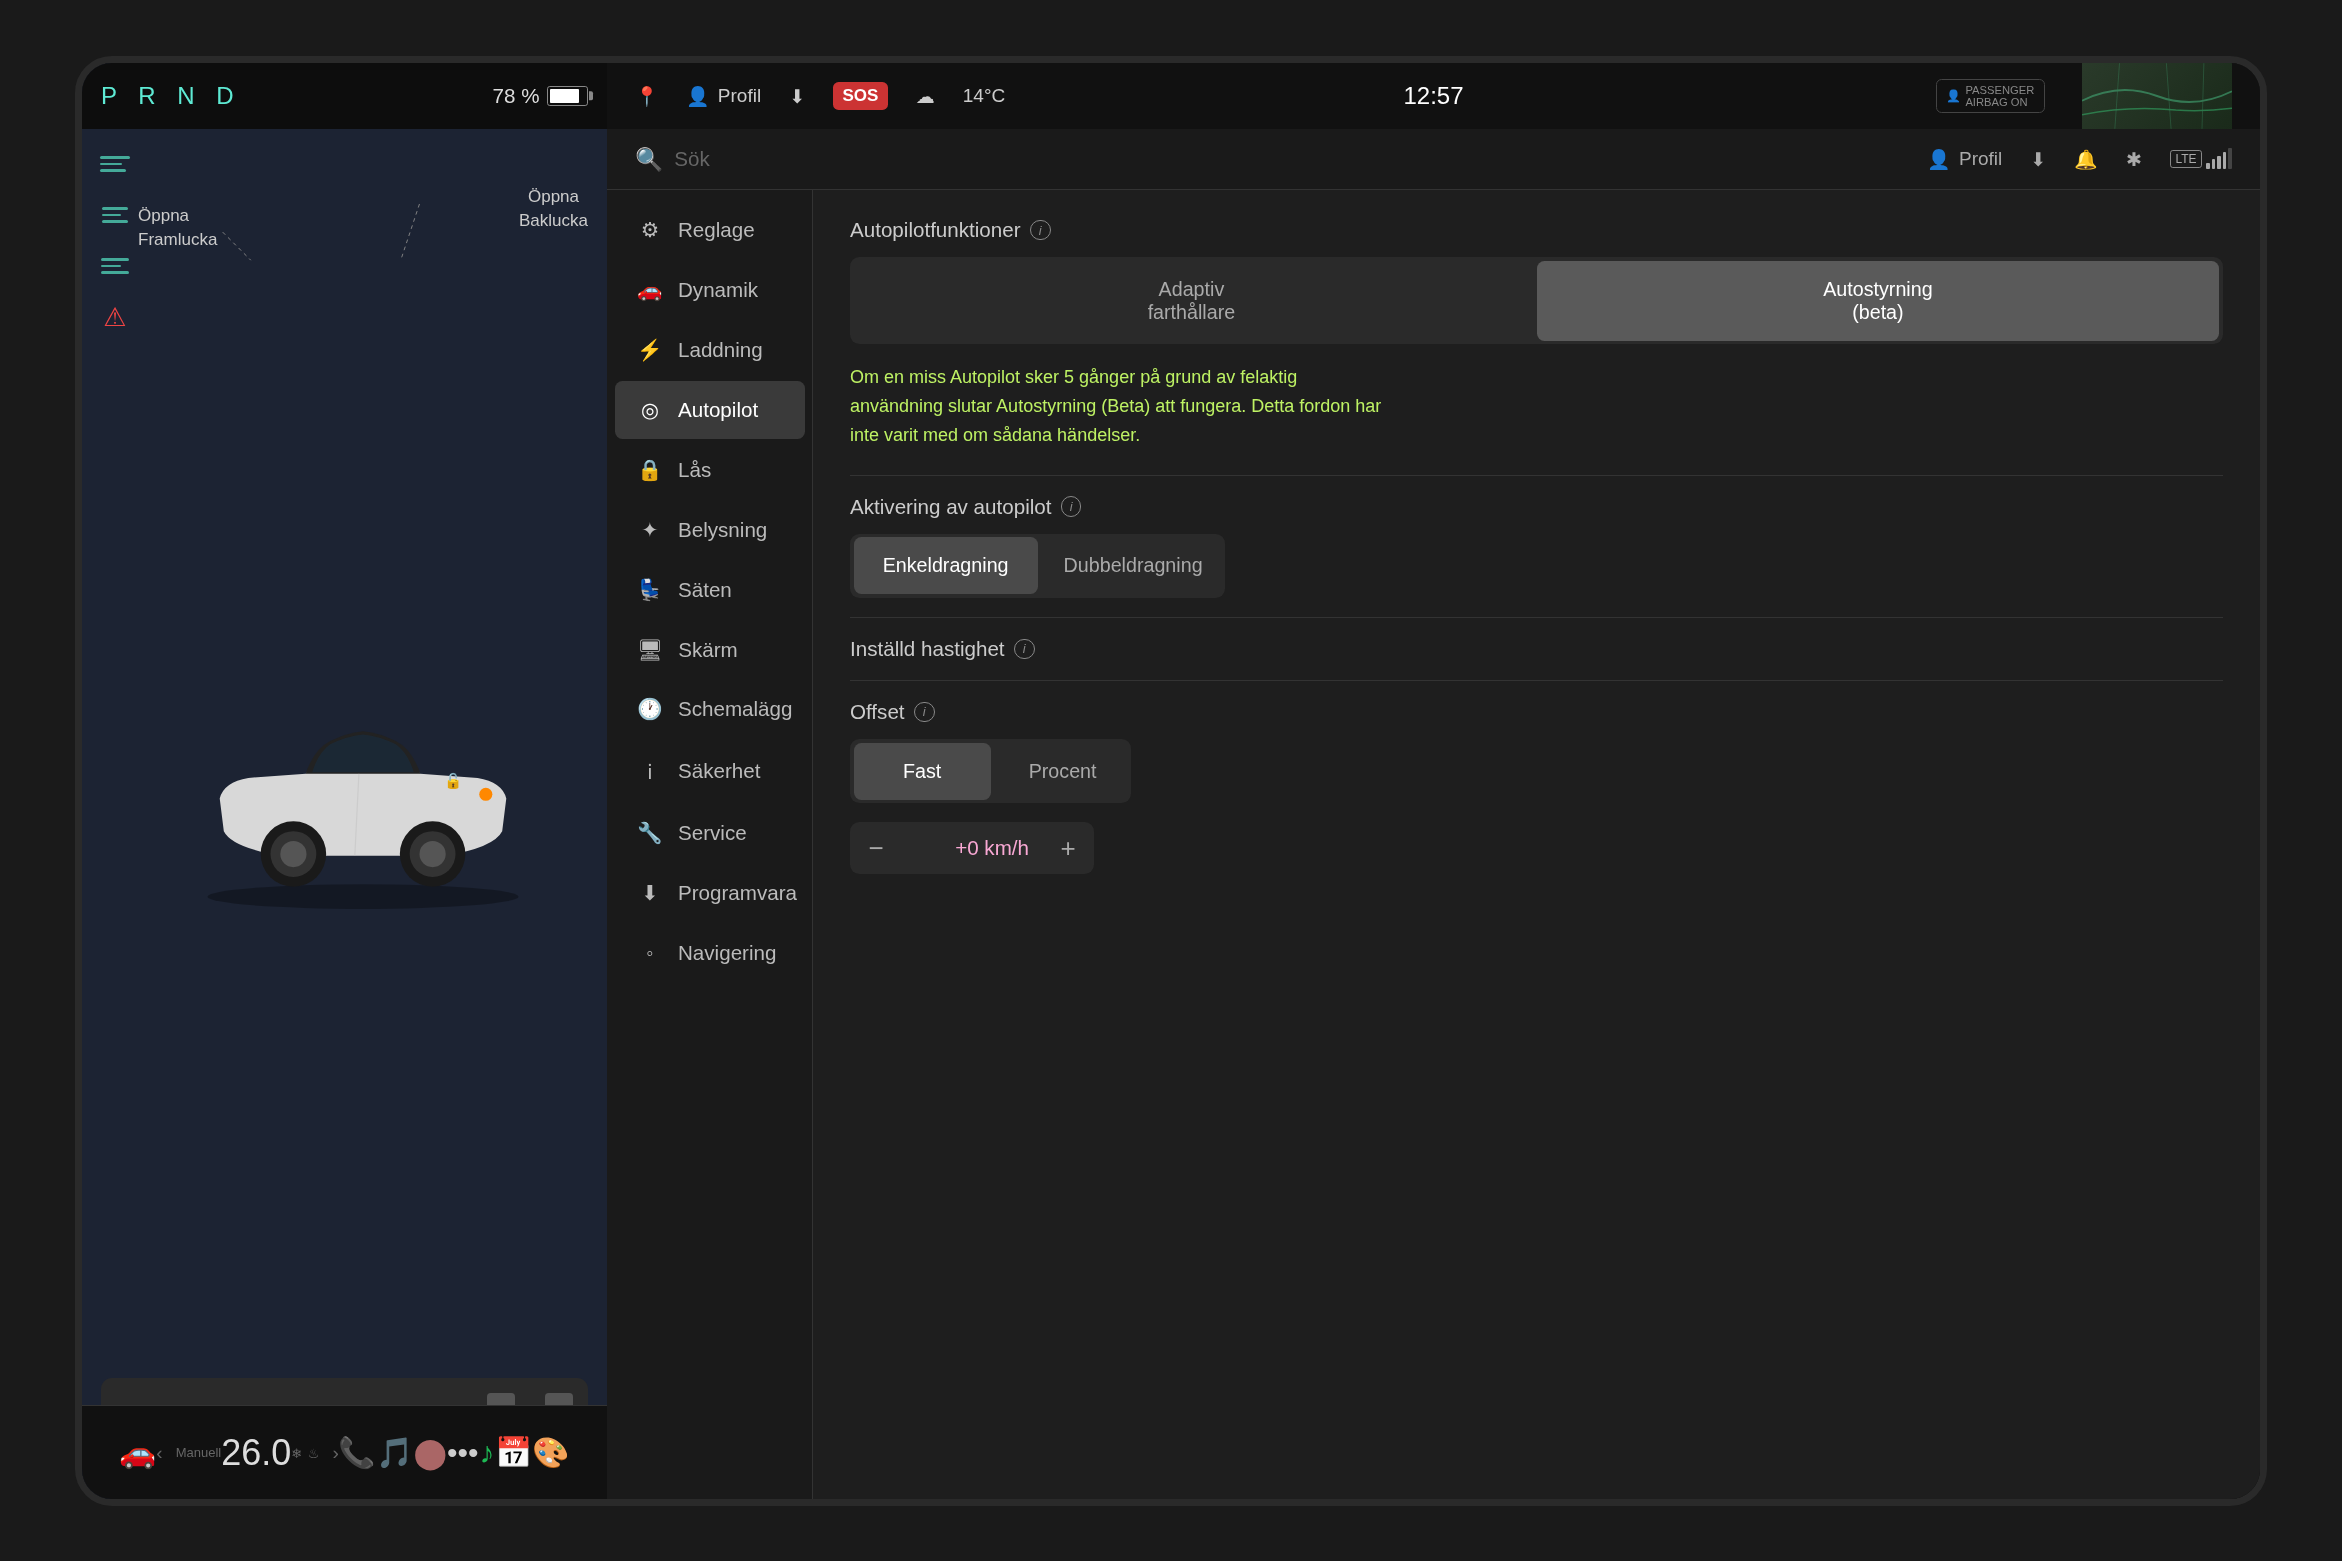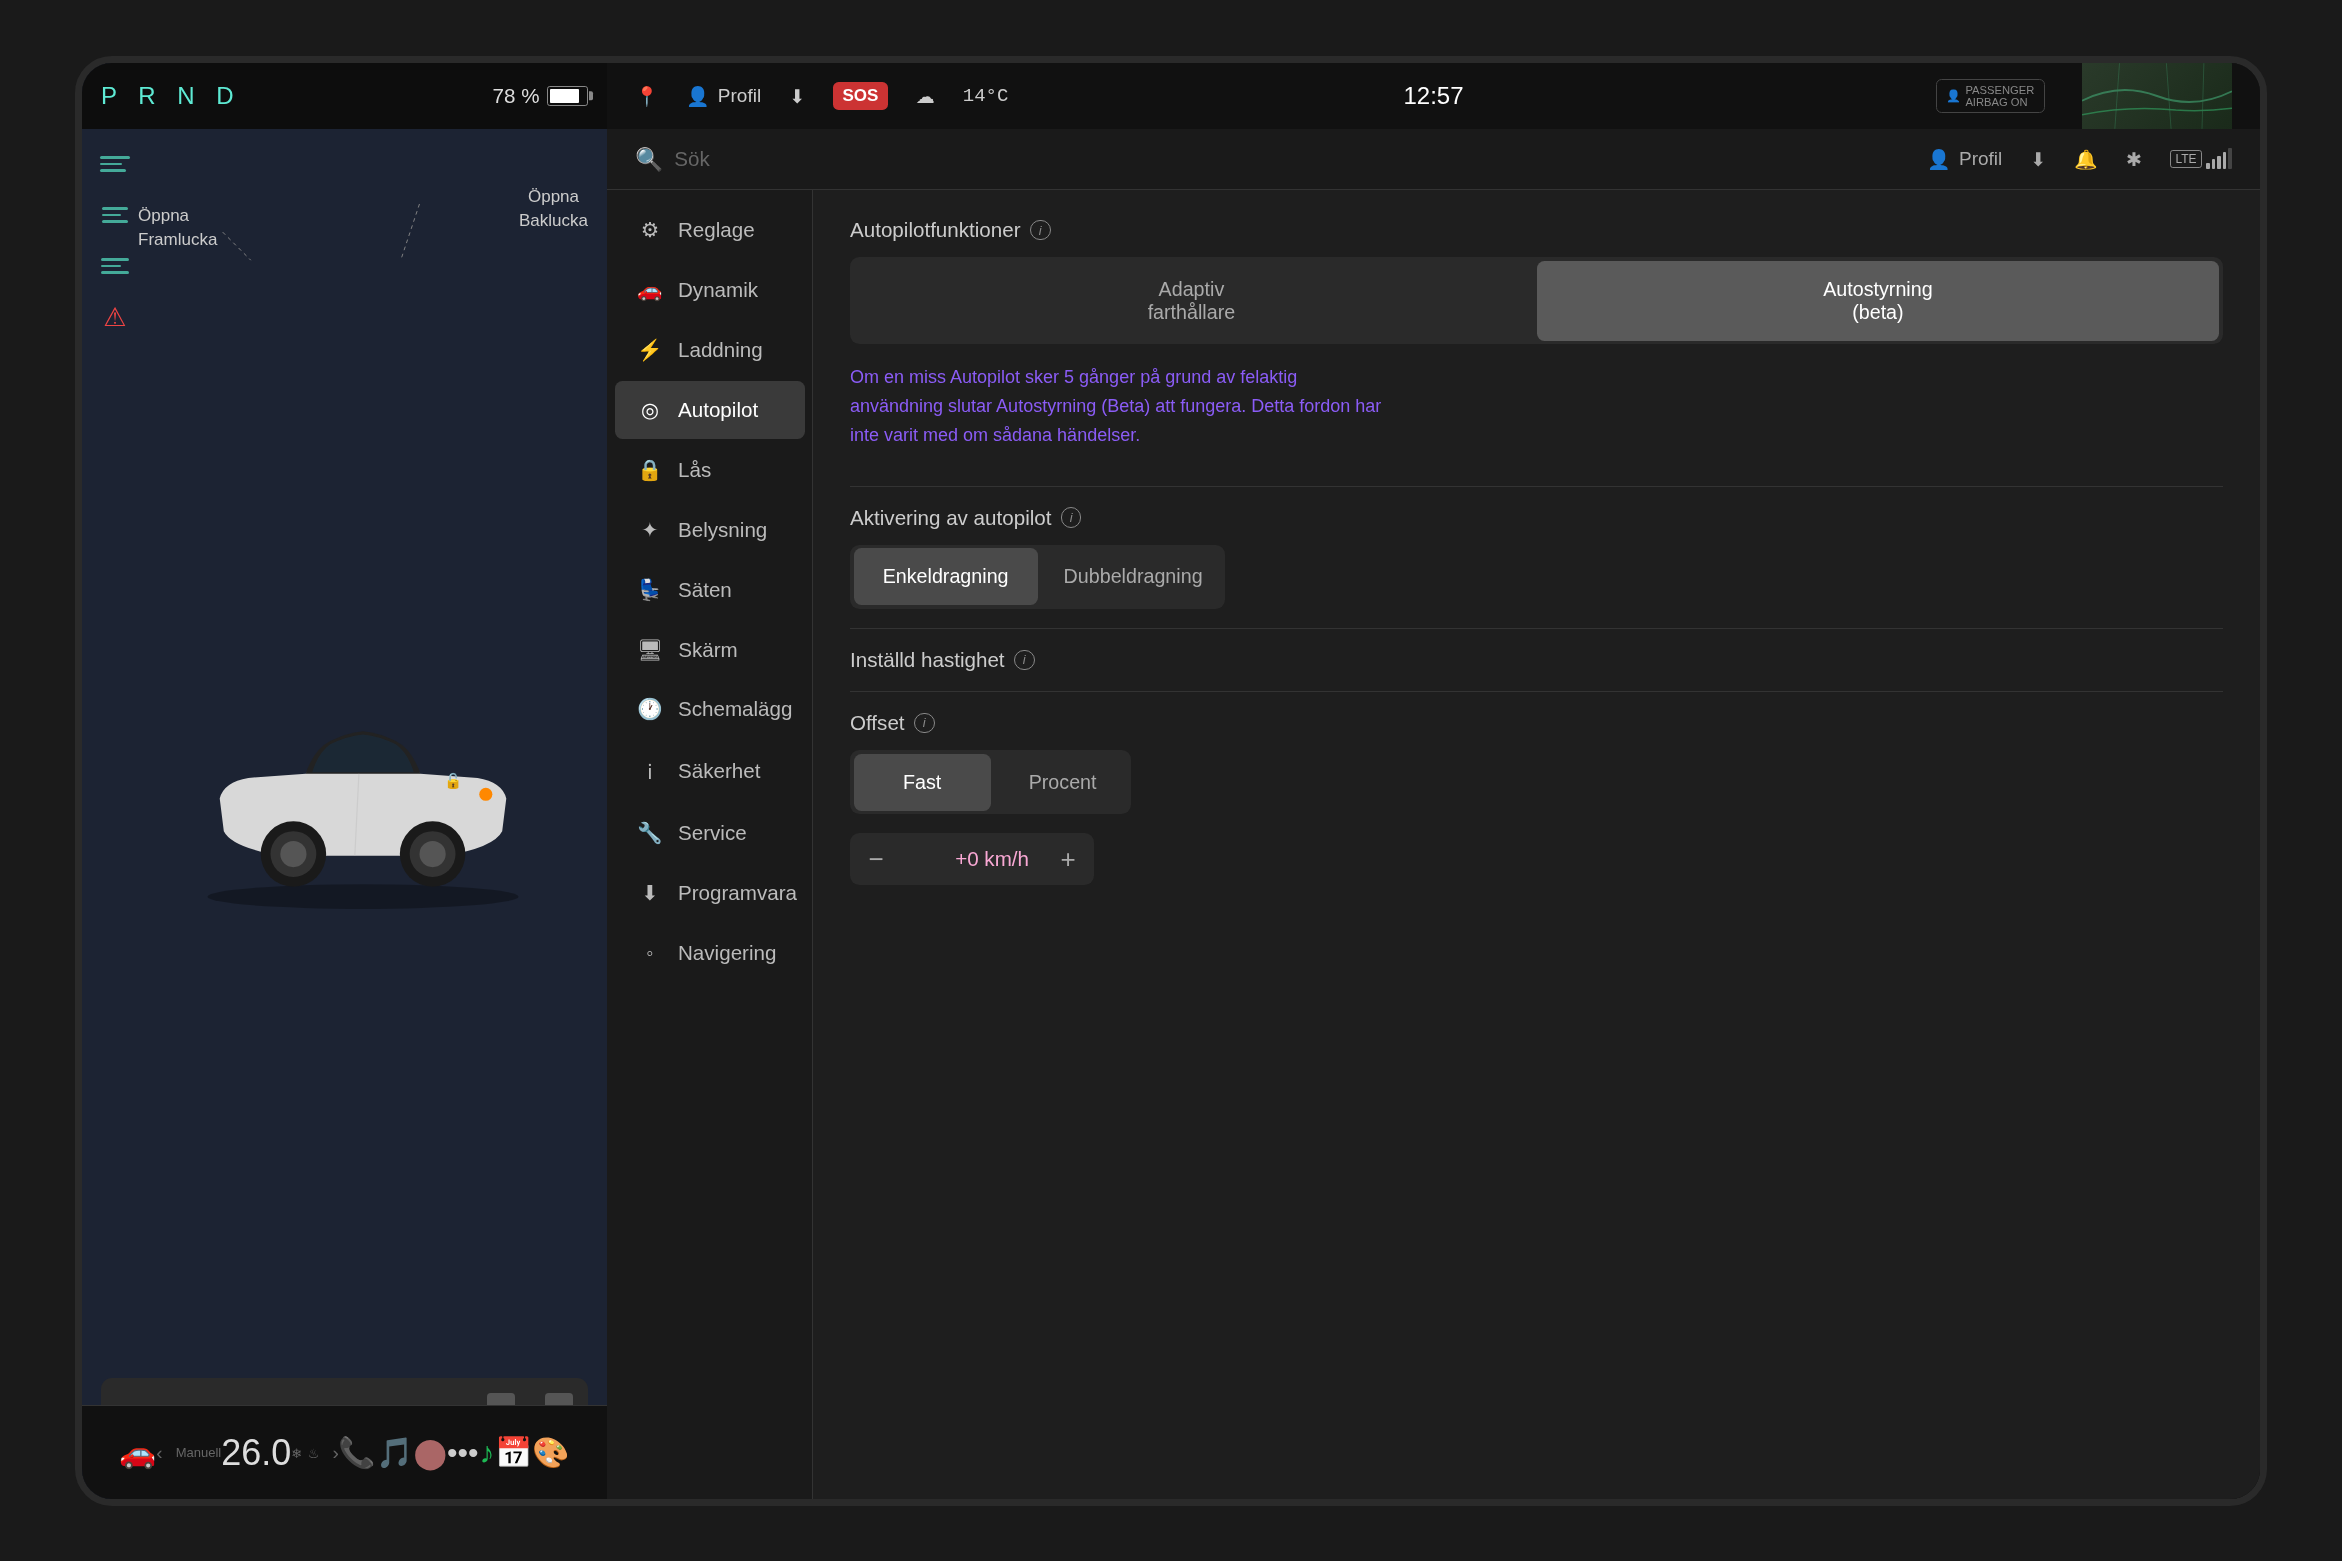--- a/index.html
+++ b/index.html
@@ -385,24 +385,24 @@
 
     .btn-option.active-primary {
       background: #5a5a5a;
       color: #fff;
       border-radius: 7.5px;
       margin: 3.7px;
     }
 
     
     .warning-text {
-      color: #8b5cf6;
+      color: #bef264;
       font-size: 18px;
       line-height: 1.6;
-      margin-bottom: 36px;
+      margin-bottom: 25px;
       max-width: 543px;
     }
 
     
     .divider {
       height: 0.9px;
       background: #333;
       margin: 19px 0;
     }
 
@@ -594,21 +594,21 @@
         <span>Profil</span>
       </div>
       <div class="top-bar-item">
         <span>⬇</span>
       </div>
       <div class="top-bar-item" style="background:#c33;padding:3.7px 9.4px;border-radius:5.6px;color:#fff;font-size:17px;font-weight:bold;">SOS</div>
 
       <span class="time-display">12:57</span>
 
       <div class="top-bar-item">☁</div>
-      <span style="color:#ccc;font-size:19px;font-family:Liberation Mono, monospace;">14°C</span>
+      <span style="color:#ccc;font-size:19px;">14°C</span>
 
       <div style="margin-left:auto;border:0.9px solid #444;border-radius:5.6px;padding:3.7px 9.4px;color:#888;font-size:12px;display:flex;align-items:center;gap:3.7px;">
         <span>👤</span>
         <span style="font-size:11.2px;">PASSENGER<br>AIRBAG ON</span>
       </div>
 
       <div style="width:150px;height:66px;background:linear-gradient(135deg,#2a3a2a,#1a2a1a);margin-left:9.4px;position:relative;overflow:hidden;">
         <svg viewBox="0 0 160 70" style="width:100%;height:100%;opacity:0.6;">
           <path d="M0 40 Q40 20 80 35 Q120 50 160 30" stroke="#4a7" fill="none" stroke-width="2"></path>
           <path d="M0 55 Q50 45 100 50 Q130 52 160 48" stroke="#3a6" fill="none" stroke-width="1.5"></path>

